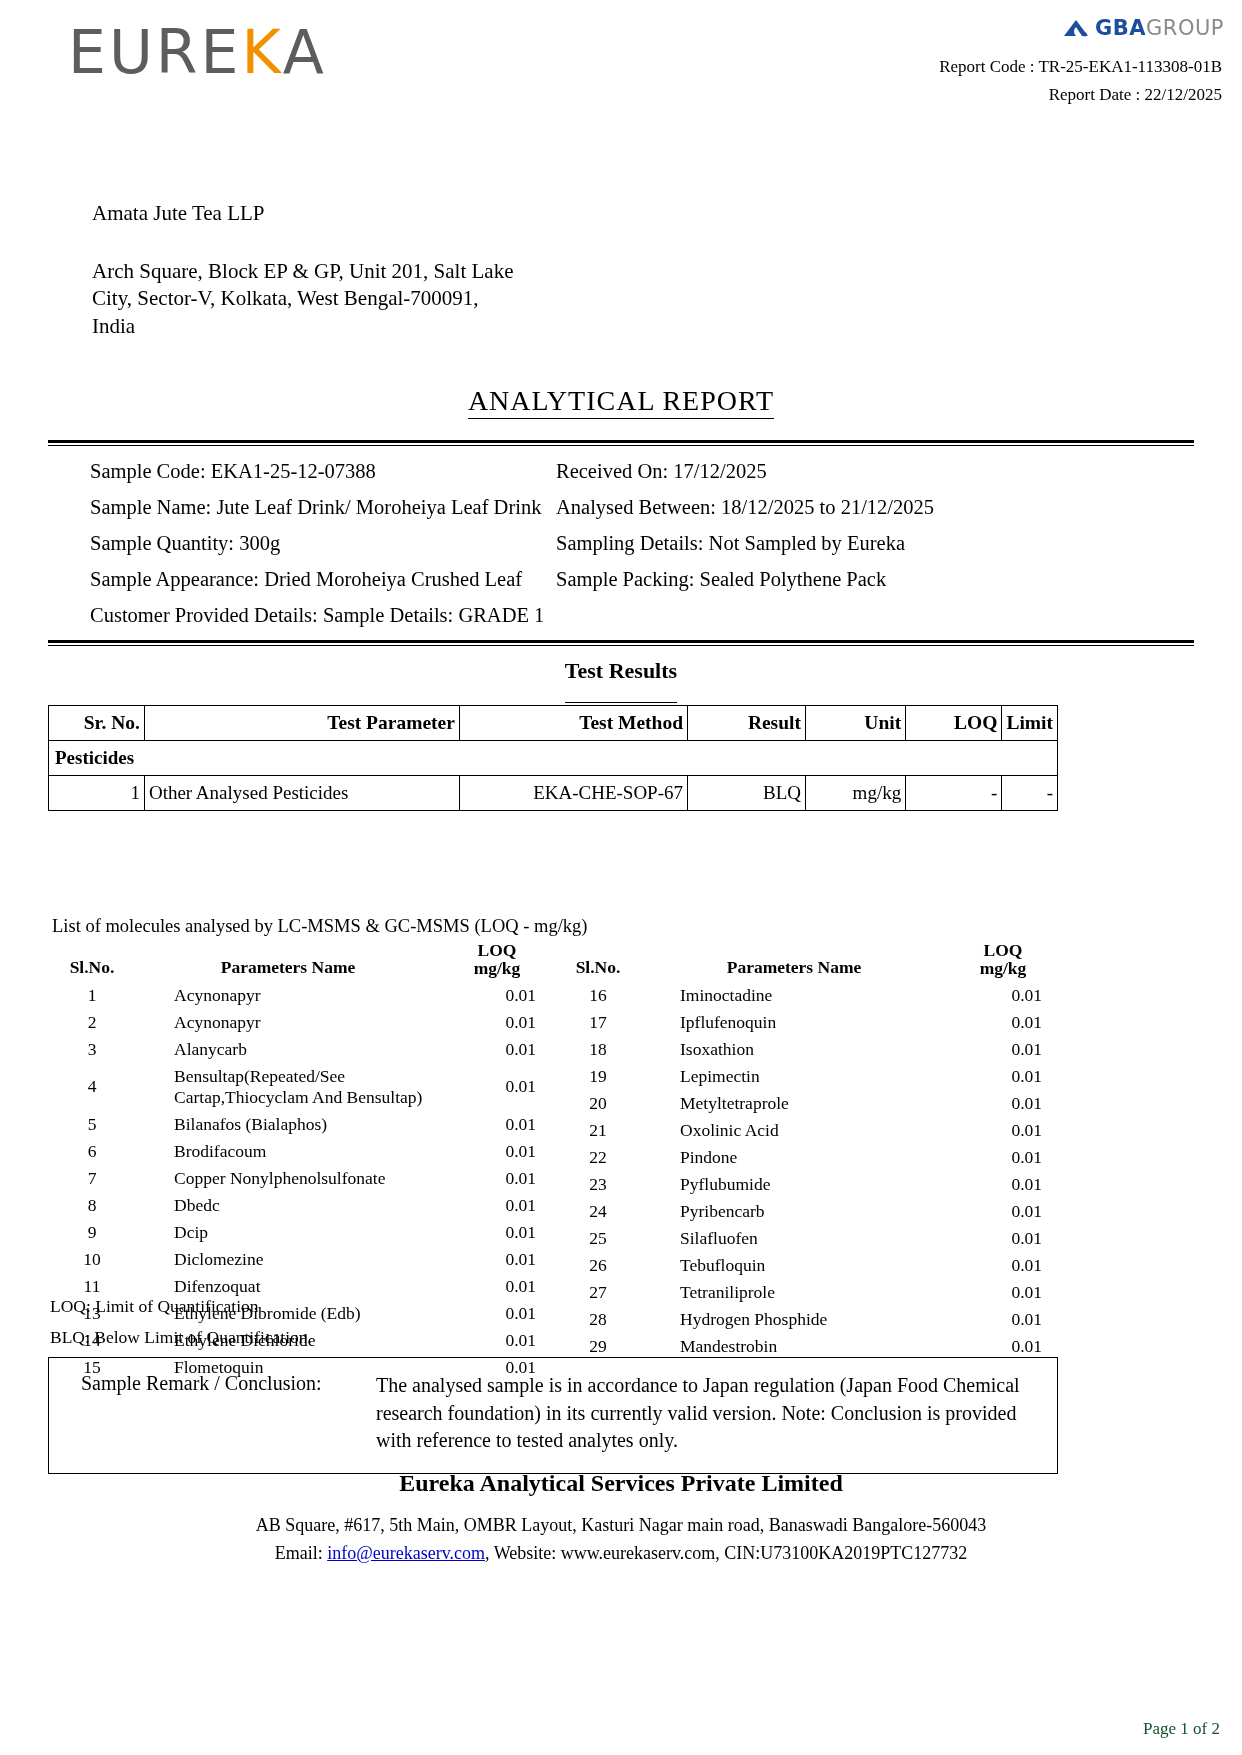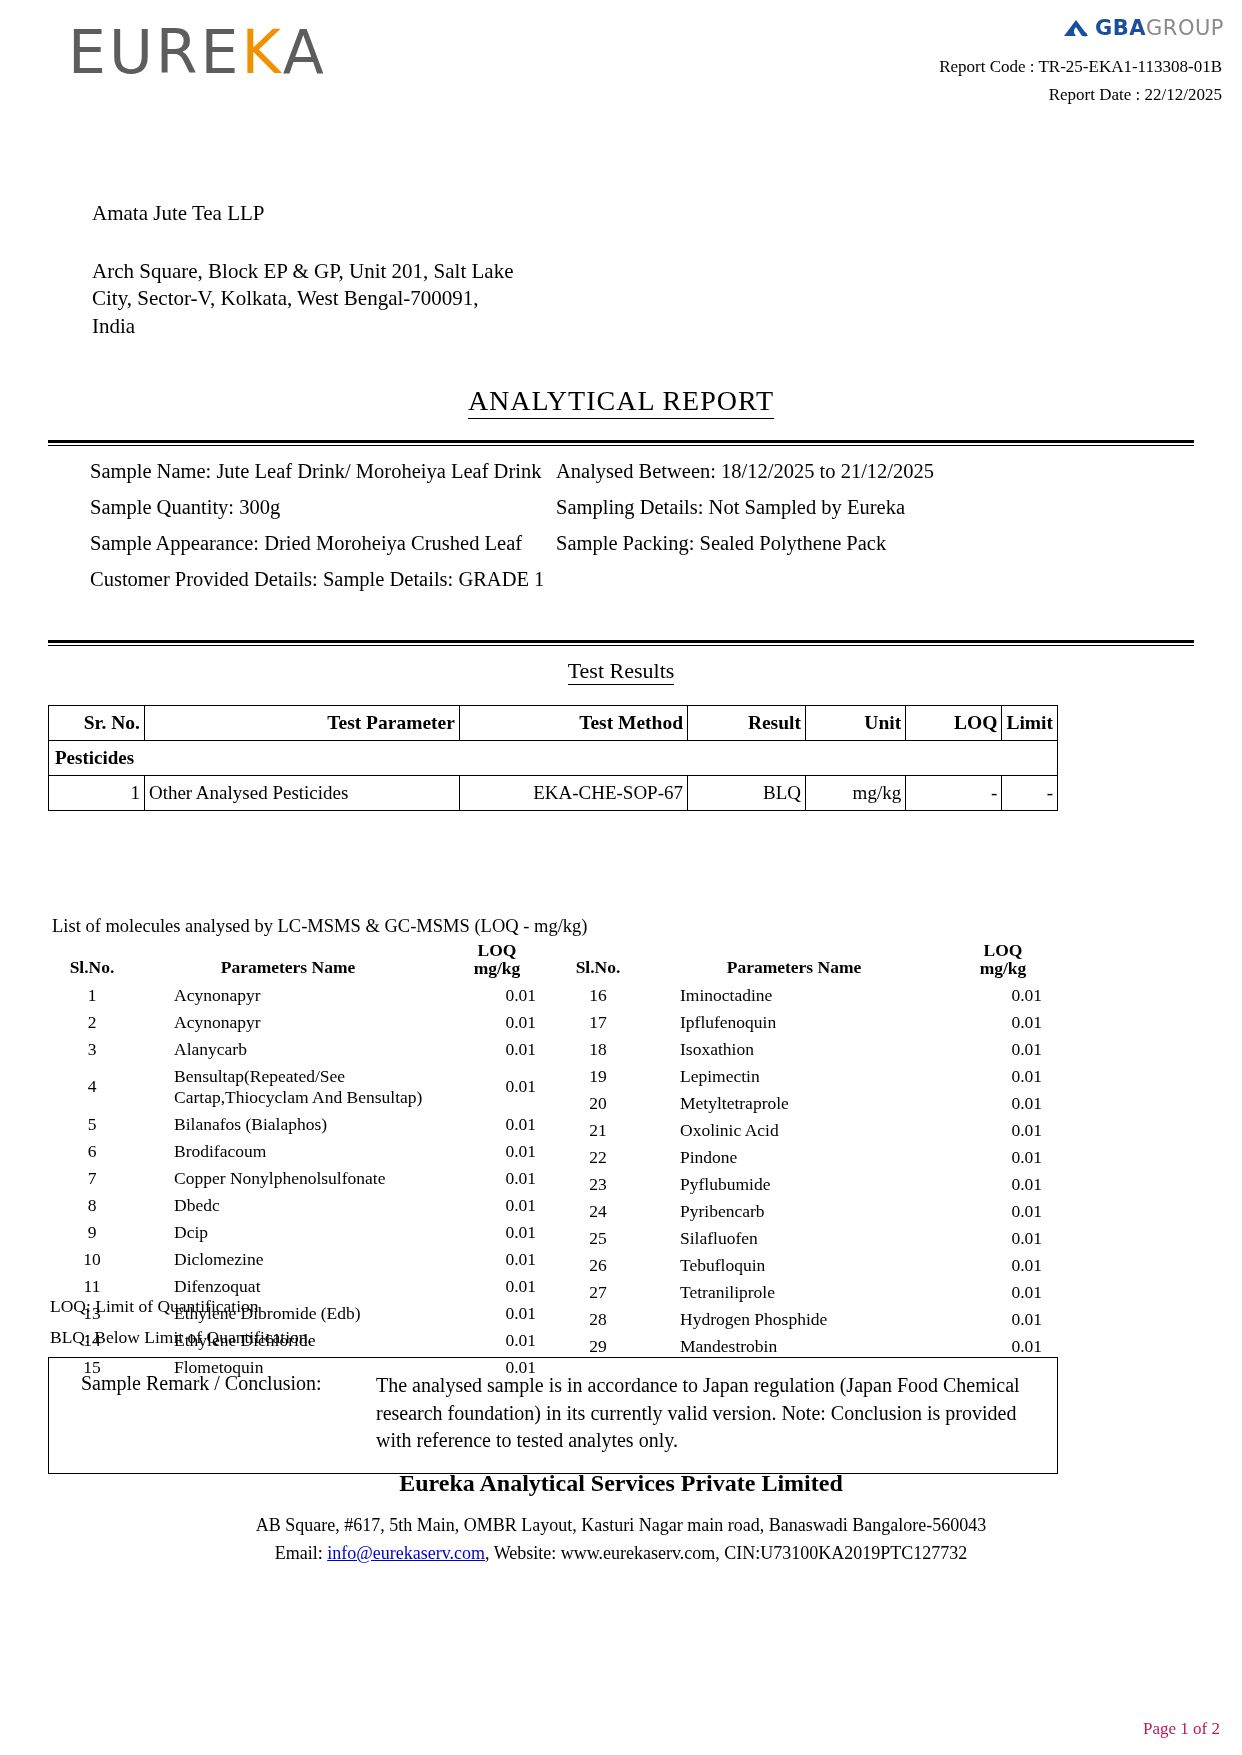--- a/index.html
+++ b/index.html
@@ -129,21 +129,22 @@
   
   .tr-head {
     position: absolute;
     left: 0; right: 0;
     top: 658px;
     text-align: center;
     font-size: 22px;
   }
   .tr-head span {
     border-bottom: 1.3px solid #000;
-    padding-bottom: 1px;
+    padding-bottom: 19px;
+    font-weight: bold;
   }
   table.results {
     position: absolute;
     left: 48px;
     top: 705px;
     width: 1010px;
     border-collapse: collapse;
     font-size: 19px;
   }
   table.results th, table.results td {
@@ -242,21 +243,21 @@
   }
   .foot-contact a, .foot-contact .link {
     color: #0000cc;
     text-decoration: underline;
   }
   .page-num {
     position: absolute;
     right: 22px;
     top: 1719px;
     font-size: 17px;
-    color: #be185d;
+    color: #14532d;
   }
 </style>
 </head>
 <body>
 
 <div class="page">
 
   <div class="header">
     <div class="logo"><span>EURE</span><span class="k">K</span><span>A</span></div>
 
@@ -280,20 +281,24 @@
     <div class="addr-company">Amata Jute Tea LLP</div>
     <div class="addr-line">Arch Square, Block EP &amp; GP, Unit 201, Salt Lake</div>
     <div class="addr-line">City, Sector-V, Kolkata, West Bengal-700091,</div>
     <div class="addr-line">India</div>
   </div>
 
   <div class="title"><span>ANALYTICAL  REPORT</span></div>
   <div class="rule rule-top"></div>
 
   <div class="info">
+    <div class="info-row">
+      <div class="info-left">Sample Code: EKA1-25-12-07388</div>
+      <div class="info-right">Received On: 17/12/2025</div>
+    </div>
     <div class="info-row">
       <div class="info-left">Sample Name: Jute Leaf Drink/ Moroheiya Leaf Drink</div>
       <div class="info-right">Analysed Between: 18/12/2025 to 21/12/2025</div>
     </div>
     <div class="info-row">
       <div class="info-left">Sample Quantity: 300g</div>
       <div class="info-right">Sampling Details: Not Sampled by Eureka</div>
     </div>
     <div class="info-row">
       <div class="info-left">Sample Appearance: Dried Moroheiya Crushed Leaf</div>

